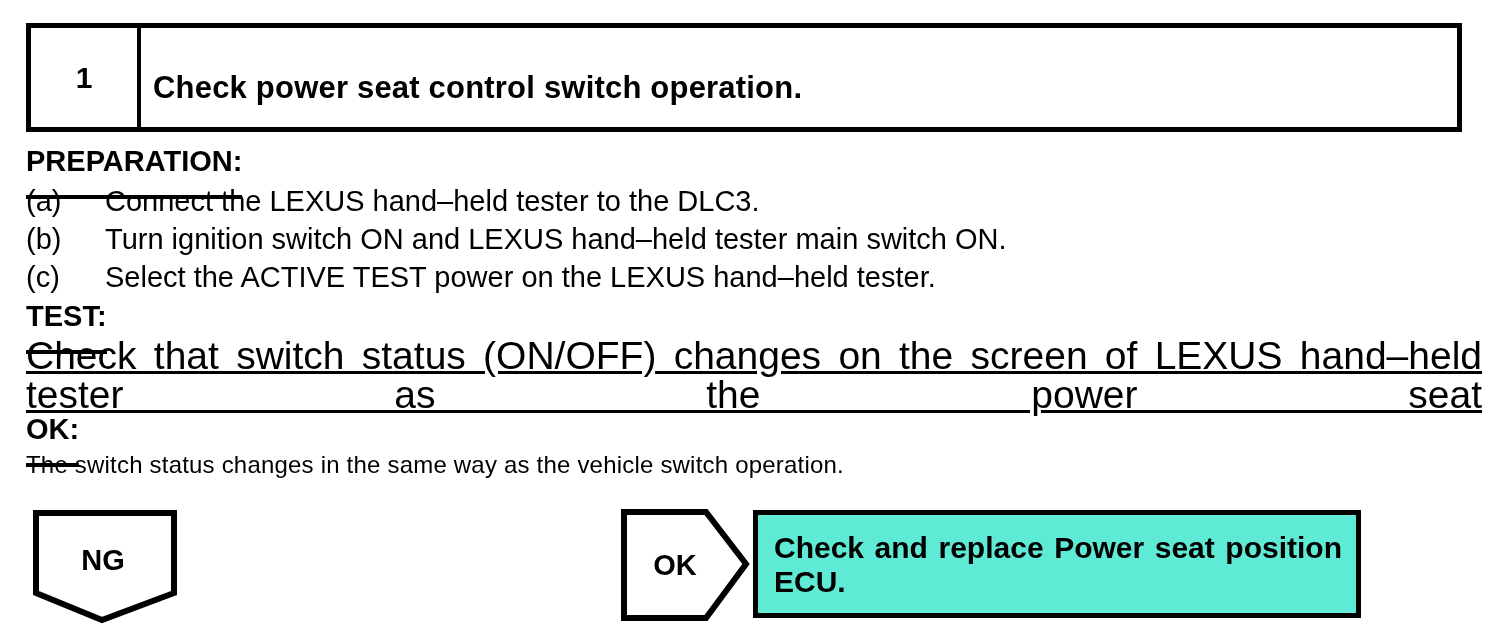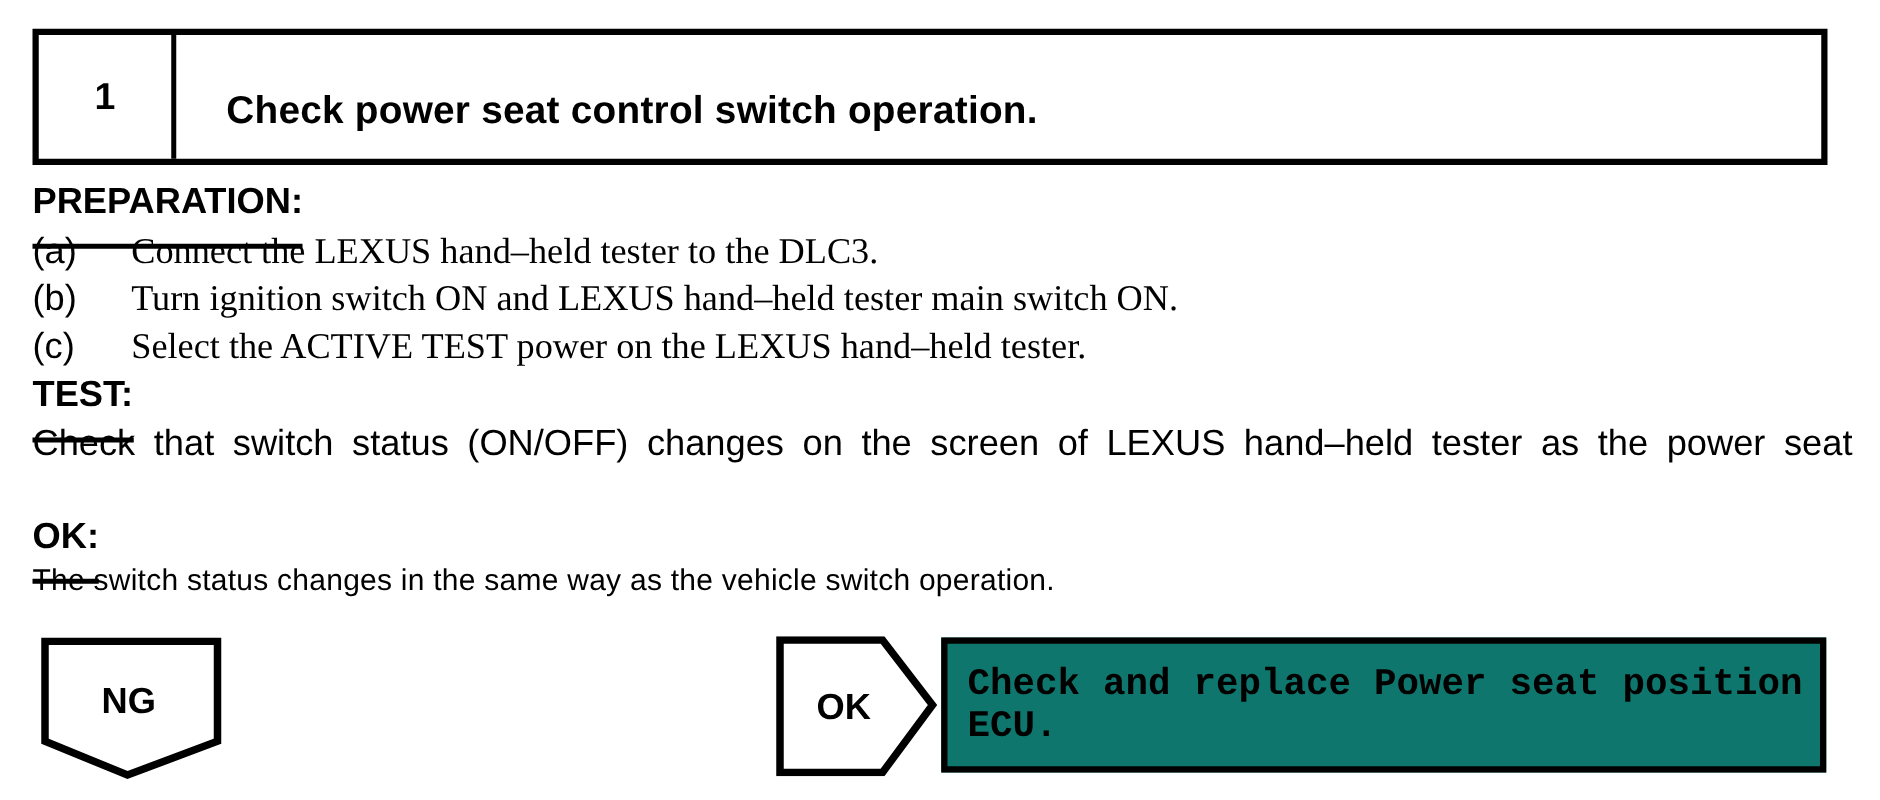--- a/index.html
+++ b/index.html
@@ -35,21 +35,21 @@
     display: flex;
     align-items: center;
     justify-content: center;
     font-weight: bold;
     font-size: 30px;
   }
   .step-title-cell {
     flex: 1;
     display: flex;
     align-items: center;
-    padding-left: 40px;
+    padding-left: 12px;
     font-weight: bold;
     font-size: 31px;
     letter-spacing: 0.2px;
     margin-top: 20px;
   }
 
   
   .sec-label {
     position: absolute;
     left: 26px;
@@ -71,29 +71,29 @@
   }
   .prep-marker {
     position: absolute;
     left: 0;
     top: 0;
   }
   .prep-text {
     position: absolute;
     left: 79px;
     top: 0;
-    font-family: Liberation Serif, serif;
   }
   .check-para {
     position: absolute;
     left: 26px;
     top: 336px;
     width: 1456px;
-    font-size: 29px;
+    font-size: 39px;
     line-height: 39px;
+    text-decoration: underline;
   }
   .check-line1 {
     text-align: justify;
     text-align-last: justify;
   }
   .ok-bold-line {
     position: absolute;
     left: 26px;
     top: 451px;
     font-weight: normal;
@@ -107,26 +107,25 @@
   .flow-svg text {
     font-family: "Liberation Sans", sans-serif;
     font-weight: bold;
     font-size: 29px;
     fill: #000;
   }
   .action-box {
     position: absolute;
     left: 753px;
     top: 510px;
-    width: 708px;
+    width: 608px;
     height: 108px;
     border: 5px solid #000;
     box-sizing: border-box;
-    background: #0f766e;
-    font-family: Liberation Mono, monospace;
+    background: #5eead4;
   }
   .action-text {
     margin: 16px 14px 0 16px;
     font-weight: bold;
     font-size: 30px;
     text-align: justify;
     text-align-last: justify;
   }
 </style>
 </head>

